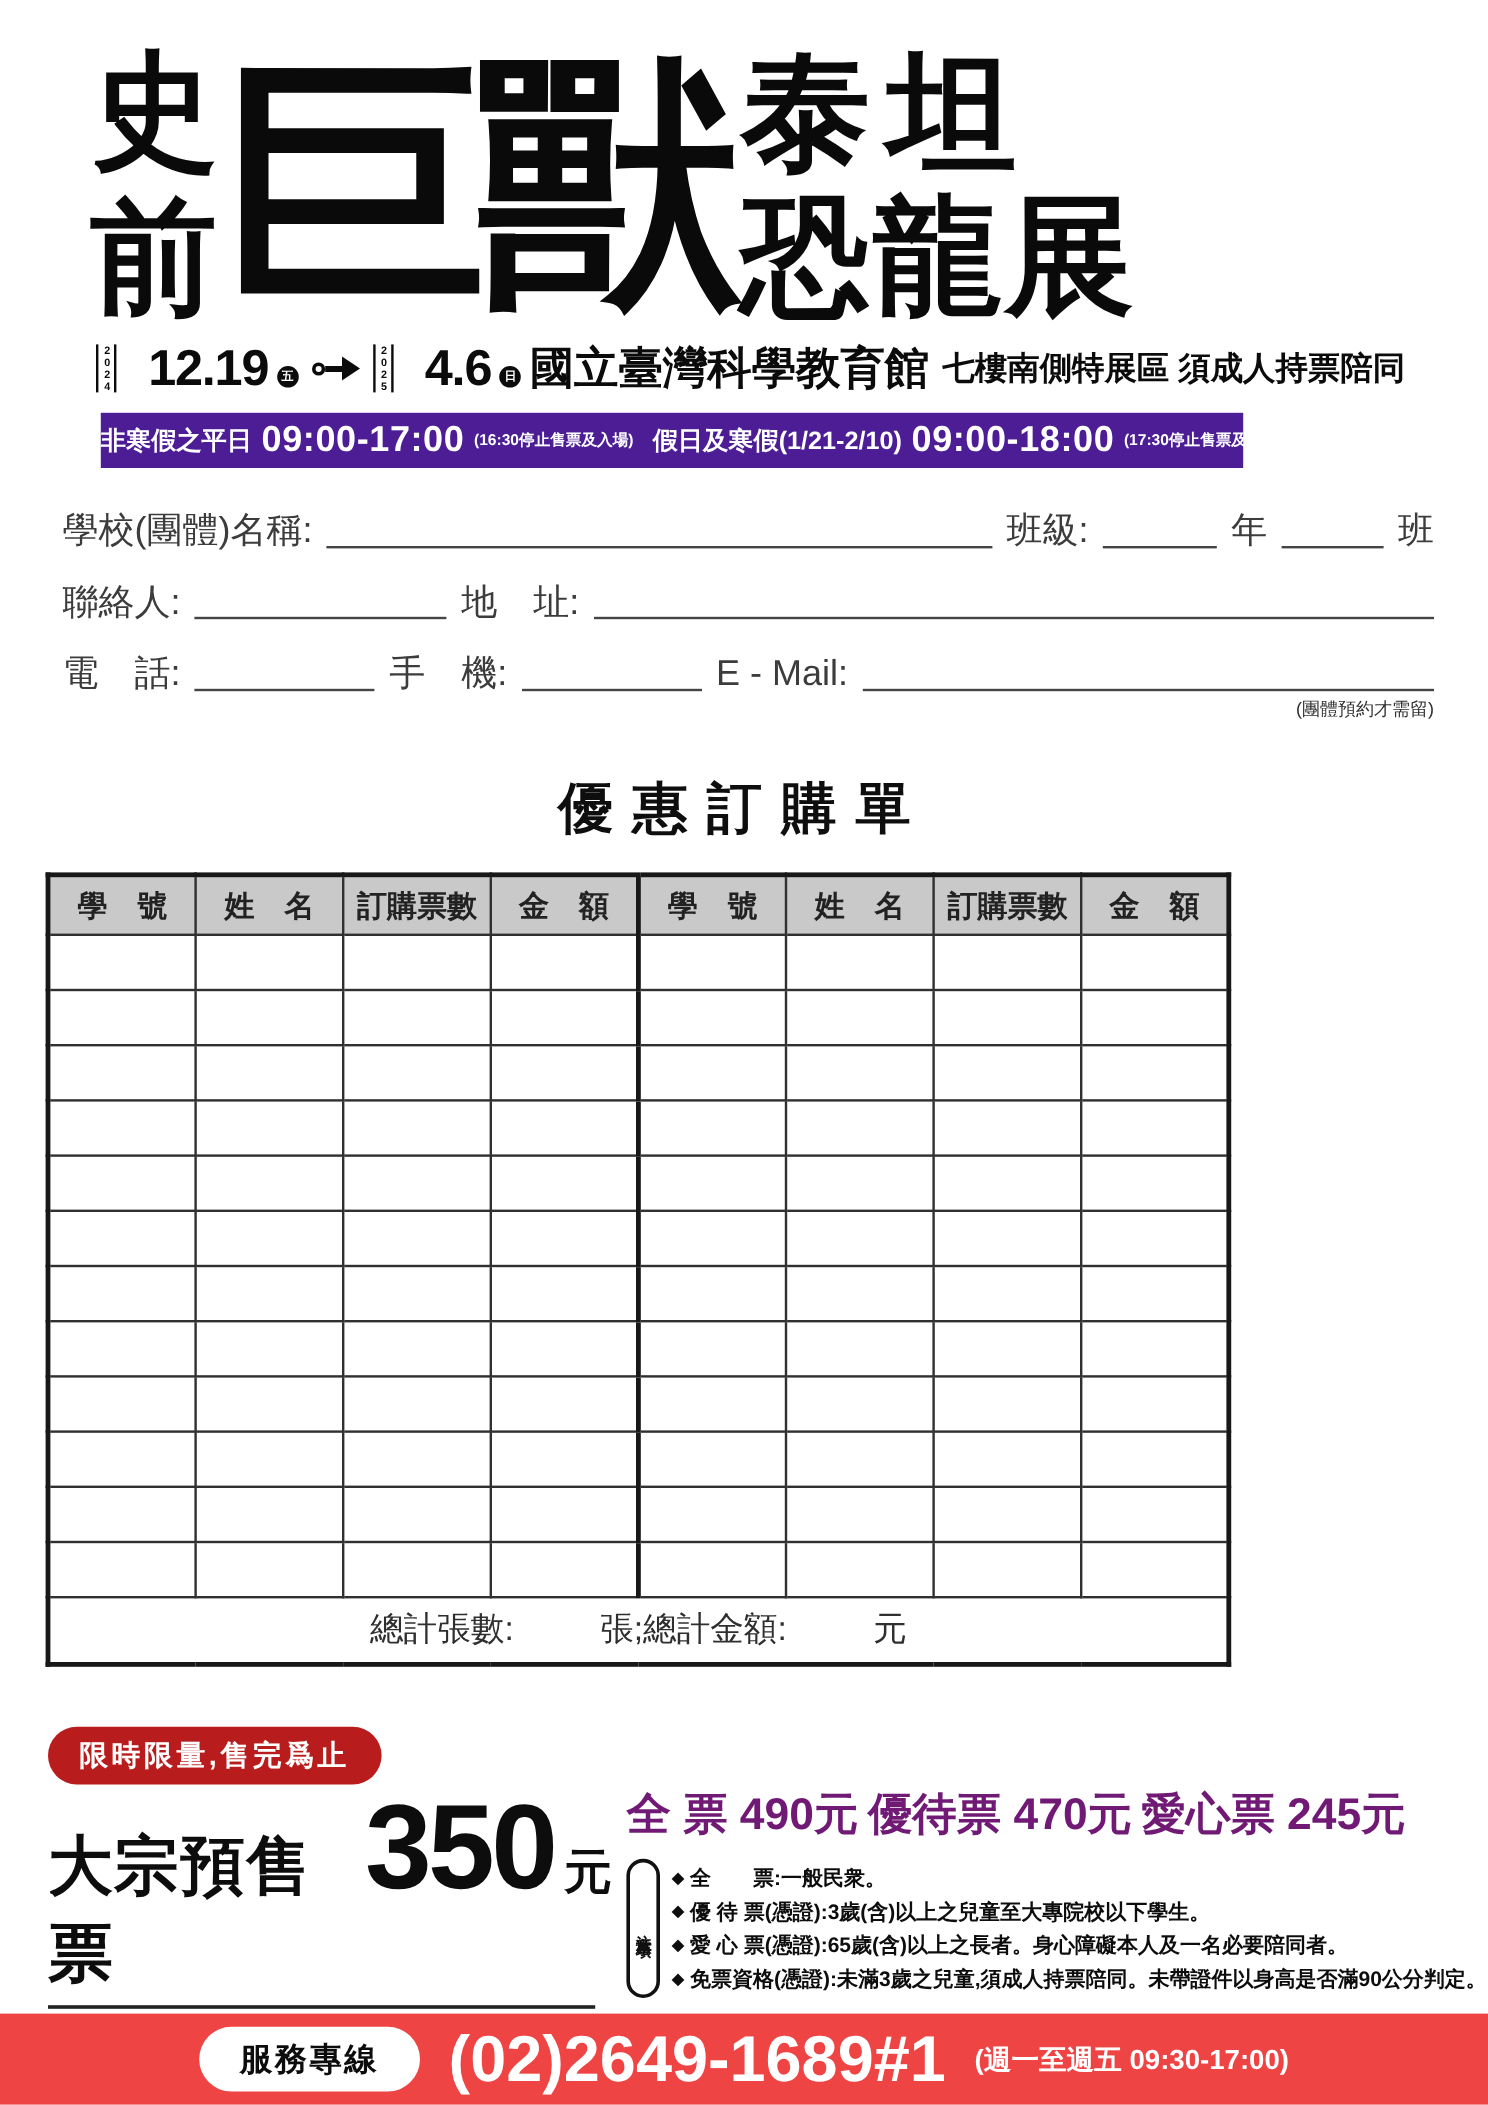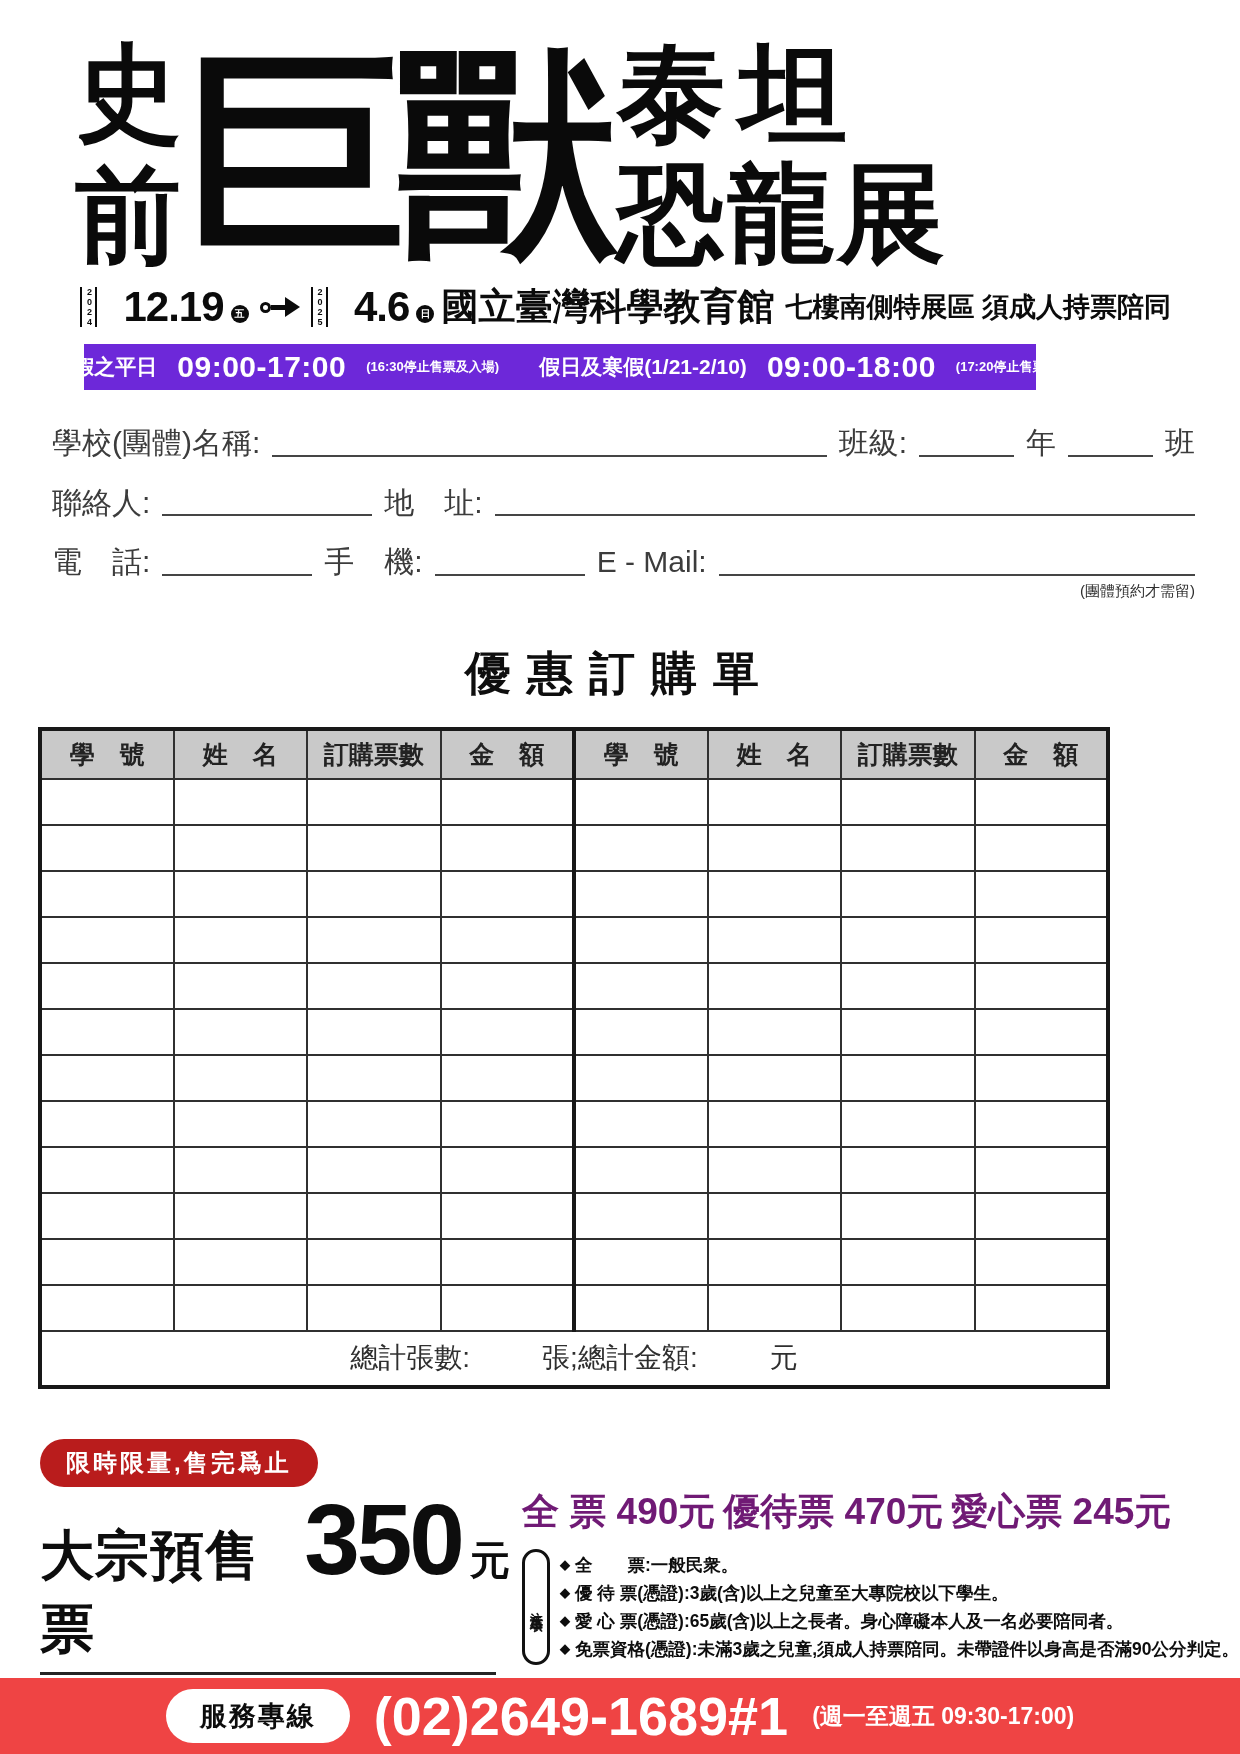--- a/index.html
+++ b/index.html
@@ -33,42 +33,42 @@
     align-items:center; justify-content:center; margin-top:14px; }
   .date-arrow { display:inline-flex; align-items:center; margin:0 4px; }
   .date-arrow .ring { width:11px; height:11px; border:3px solid #0b0b0b; border-radius:50%; }
   .date-arrow .shaft { width:14px; height:5px; background:#0b0b0b; }
   .date-arrow .head { width:0; height:0; border-left:15px solid #0b0b0b;
     border-top:10px solid transparent; border-bottom:10px solid transparent; }
   .venue { font-size:37px; font-weight:900; letter-spacing:0; }
   .venue-note { font-size:27px; font-weight:900; margin-left:4px; }
 
   
-  .hours-bar { margin:12px 0 0 84px; width:952px; height:46px; background:#6d28d9;
-    color:#fff; display:flex; align-items:center; justify-content:center; gap:20px;
+  .hours-bar { margin:12px 0 0 84px; width:952px; height:46px; background:#4c1d95;
+    color:#fff; display:flex; align-items:center; justify-content:flex-start; gap:8px;
     white-space:nowrap; }
   .hb-label { font-size:21px; font-weight:800; }
   .hb-time { font-size:30px; font-weight:900; letter-spacing:0.5px; }
   .hb-note { font-size:13px; font-weight:700; }
   .hb-gap { width:22px; }
 
   
   .form-block { margin:36px 45px 0 52px; font-size:30px; color:#3c3c3c; }
   .form-row { display:flex; align-items:flex-end; margin-bottom:25px; gap:12px; }
   .f-label { white-space:nowrap; line-height:1.15; }
   .fill-line { border-bottom:2.5px solid #454545; height:12px; margin-bottom:4px; }
   .grow { flex:1 1 auto; }
   .w95 { flex:0 0 95px; } .w85 { flex:0 0 85px; } .w210 { flex:0 0 210px; }
   .w150 { flex:0 0 150px; }
   .email-note-row { text-align:right; font-size:15px; color:#2e2e2e; margin-top:2px; }
 
   
   .order-title { text-align:center; font-size:46px; font-weight:900; color:#0e0e0e;
     letter-spacing:16px; margin:42px 0 22px 0; }
-  table.order-table { margin-left:38px; width:1072px; border-collapse:collapse;
+  table.order-table { margin-left:38px; width:988px; border-collapse:collapse;
     border:4px solid #181818; table-layout:fixed; }
   table.order-table th { background:#c9c9c9; font-size:25px; font-weight:600;
     color:#222; height:50px; border:2px solid #303030; }
   table.order-table td { height:46px; border:2px solid #303030; }
   table.order-table th:nth-child(5), table.order-table tbody td:nth-child(5) {
     border-left:4px solid #181818; }
   table.order-table tfoot td { height:56px; font-size:28px; color:#2f2f2f;
     text-align:center; border:2px solid #303030; }
   .total-blank { display:inline-block; width:72px; }
 
@@ -136,21 +136,21 @@
   <span class="venue-note">七樓南側特展區 須成人持票陪同</span>
 </div>
 
 <div class="hours-bar">
   <span class="hb-label">非寒假之平日</span>
   <span class="hb-time">09:00-17:00</span>
   <span class="hb-note">(16:30停止售票及入場)</span>
   <span class="hb-gap"></span>
   <span class="hb-label">假日及寒假(1/21-2/10)</span>
   <span class="hb-time">09:00-18:00</span>
-  <span class="hb-note">(17:20停止售票及入場)</span>
+  <span class="hb-note">(17:30停止售票及入場)</span>
 </div>
 
 <div class="form-block">
   <div class="form-row">
     <span class="f-label">學校(團體)名稱:</span>
     <div class="fill-line grow"></div>
     <span class="f-label">班級:</span>
     <div class="fill-line w95"></div>
     <span class="f-label">年</span>
     <div class="fill-line w85"></div>

